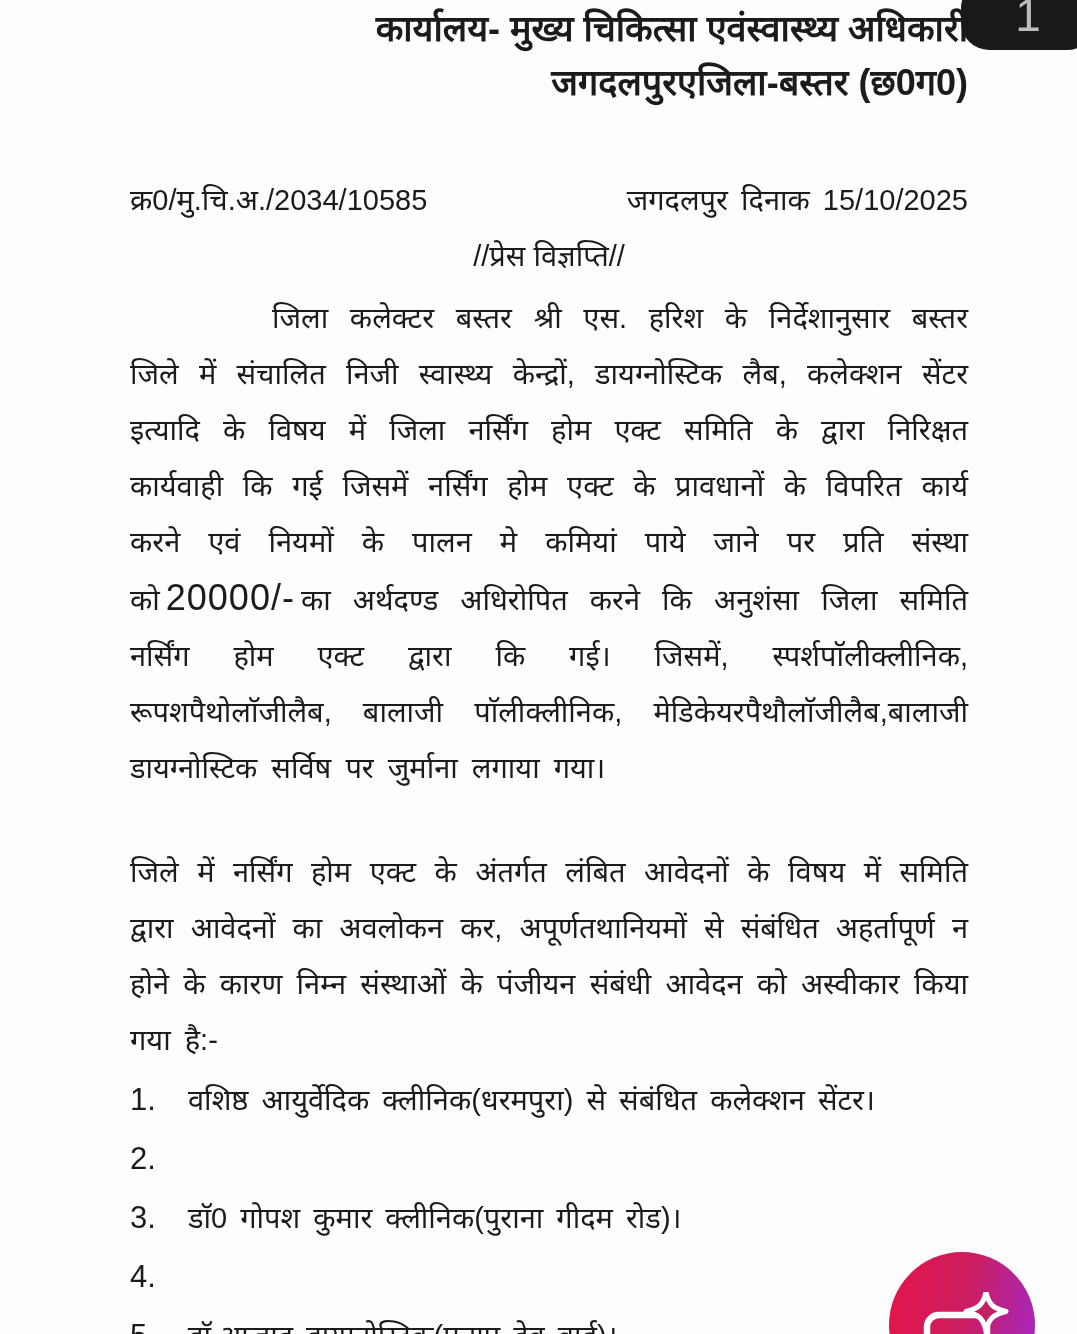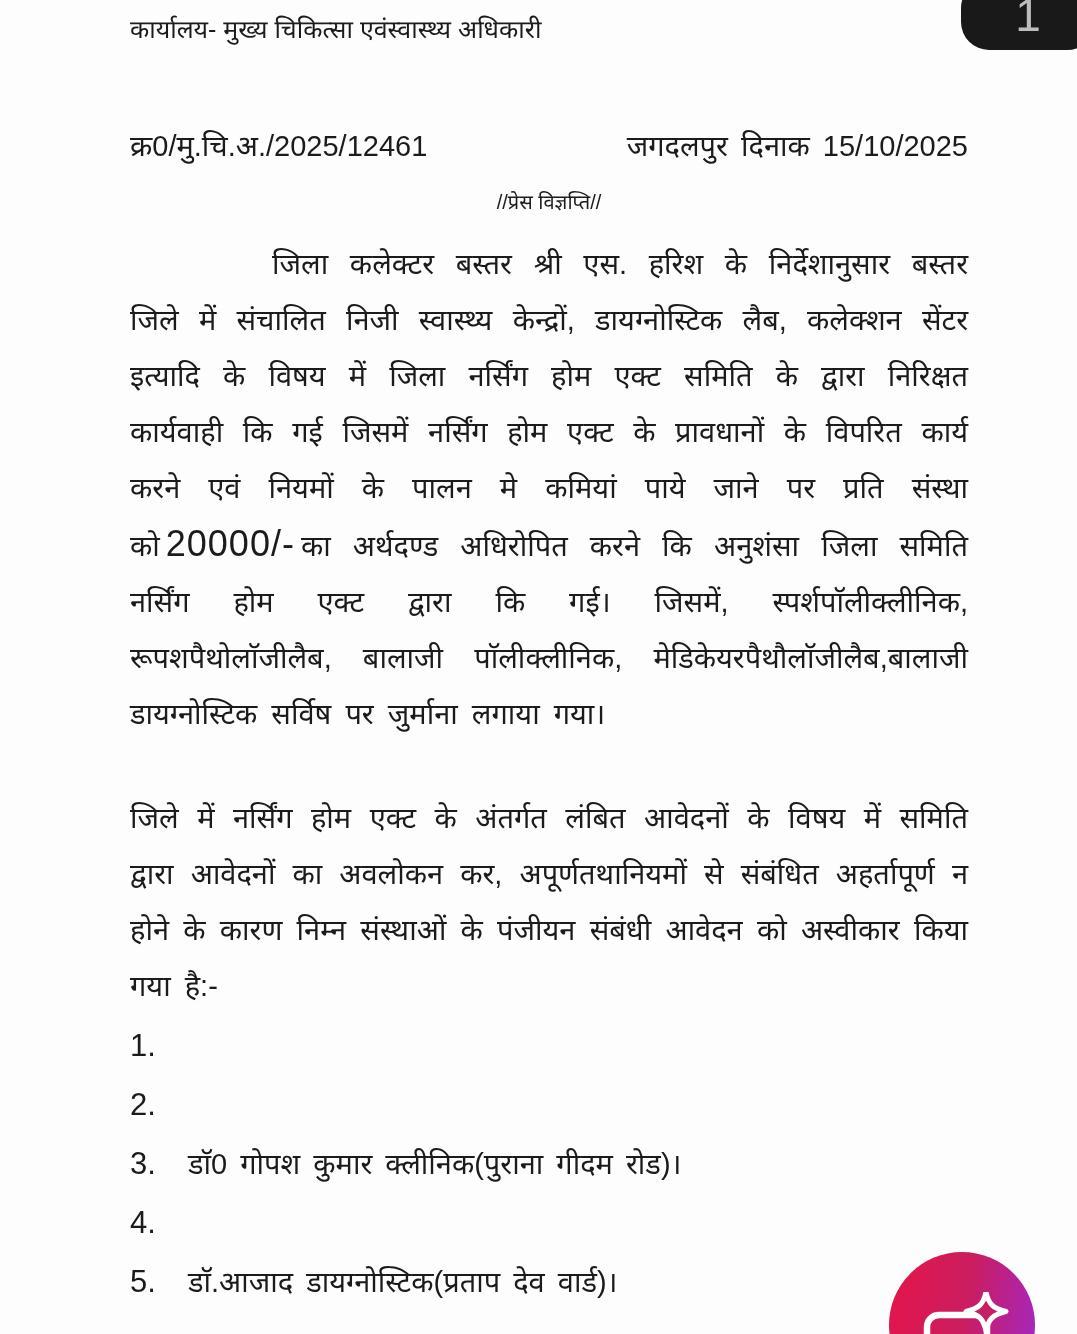--- a/index.html
+++ b/index.html
@@ -20,31 +20,31 @@
     background: #191919;
     border-radius: 28px;
     display: flex; align-items: center; justify-content: center;
     color: #bdbdbd;
     font-size: 46px;
     z-index: 5;
   }
 
   .doc { padding: 6px 109px 0 130px; }
 
-  .hdr { text-align: left; font-size: 25px; line-height: 42px; font-weight: 400; }
+  .hdr { text-align: right; font-size: 36px; line-height: 42px; font-weight: 700; }
   .hdr1 { margin-top: 2px; }
   .hdr2 { margin-top: 12px; }
 
   .refline {
     margin-top: 74px;
     display: flex; justify-content: space-between; align-items: baseline;
     font-size: 29px; line-height: 44px;
     word-spacing: 5px;
   }
-  .doc-title { margin-top: 12px; text-align: center; font-size: 20px; line-height: 44px; }
+  .doc-title { margin-top: 12px; text-align: center; font-size: 29px; line-height: 44px; }
 
   .para {
     font-size: 29px;
     line-height: 56px;
     text-align: justify;
     word-spacing: 6px;
   }
   .para1 { margin-top: 12px; text-indent: 142px; }
   .amount { font-size: 36px; letter-spacing: 1px; padding: 0 6px; }
   .para2 { margin-top: 48px; text-indent: 0; }
@@ -78,35 +78,37 @@
 
 <div class="page">
 
   <div class="page-pill">
     <span>1</span>
   </div>
 
   <div class="doc">
 
     <div class="hdr hdr1">कार्यालय- मुख्य चिकित्सा एवंस्वास्थ्य अधिकारी</div>
+    <div class="hdr hdr2">जगदलपुरएजिला-बस्तर (छ0ग0)</div>
 
     <div class="refline">
-      <span>क्र0/मु.चि.अ./2025/12461</span>
+      <span>क्र0/मु.चि.अ./2034/10585</span>
       <span>जगदलपुर दिनाक 15/10/2025</span>
     </div>
 
     <div class="doc-title">//प्रेस विज्ञप्ति//</div>
 
     <p class="para para1"><span>जिला कलेक्टर बस्तर श्री एस. हरिश के निर्देशानुसार बस्तर जिले में संचालित निजी स्वास्थ्य केन्द्रों, डायग्नोस्टिक लैब, कलेक्शन सेंटर इत्यादि के विषय में जिला नर्सिंग होम एक्ट समिति के द्वारा निरिक्षत कार्यवाही कि गई जिसमें नर्सिंग होम एक्ट के प्रावधानों के विपरित कार्य करने एवं नियमों के पालन मे कमियां पाये जाने पर प्रति संस्था को</span><span class="amount">20000/-</span><span>का अर्थदण्ड अधिरोपित करने कि अनुशंसा जिला समिति नर्सिंग होम एक्ट द्वारा कि गई। जिसमें, स्पर्शपाॅलीक्लीनिक, रूपशपैथोलाॅजीलैब, बालाजी पाॅलीक्लीनिक, मेडिकेयरपैथौलाॅजीलैब,बालाजी डायग्नोस्टिक सर्विष पर जुर्माना लगाया गया।</span></p>
 
     <p class="para para2">जिले में नर्सिंग होम एक्ट के अंतर्गत लंबित आवेदनों के विषय में समिति द्वारा आवेदनों का अवलोकन कर, अपूर्णतथानियमों से संबंधित अहर्तापूर्ण न होने के कारण निम्न संस्थाओं के पंजीयन संबंधी आवेदन को अस्वीकार किया गया है:-</p>
 
     <div class="reject-list">
       <div class="list-item">
         <span class="num">1.</span>
+        <span class="txt">वशिष्ठ आयुर्वेदिक क्लीनिक(धरमपुरा) से संबंधित कलेक्शन सेंटर।</span>
       </div>
       <div class="list-item">
         <span class="num">2.</span>
       </div>
       <div class="list-item">
         <span class="num">3.</span>
         <span class="txt">डाॅ0 गोपश कुमार क्लीनिक(पुराना गीदम रोड)।</span>
       </div>
       <div class="list-item">
         <span class="num">4.</span>

